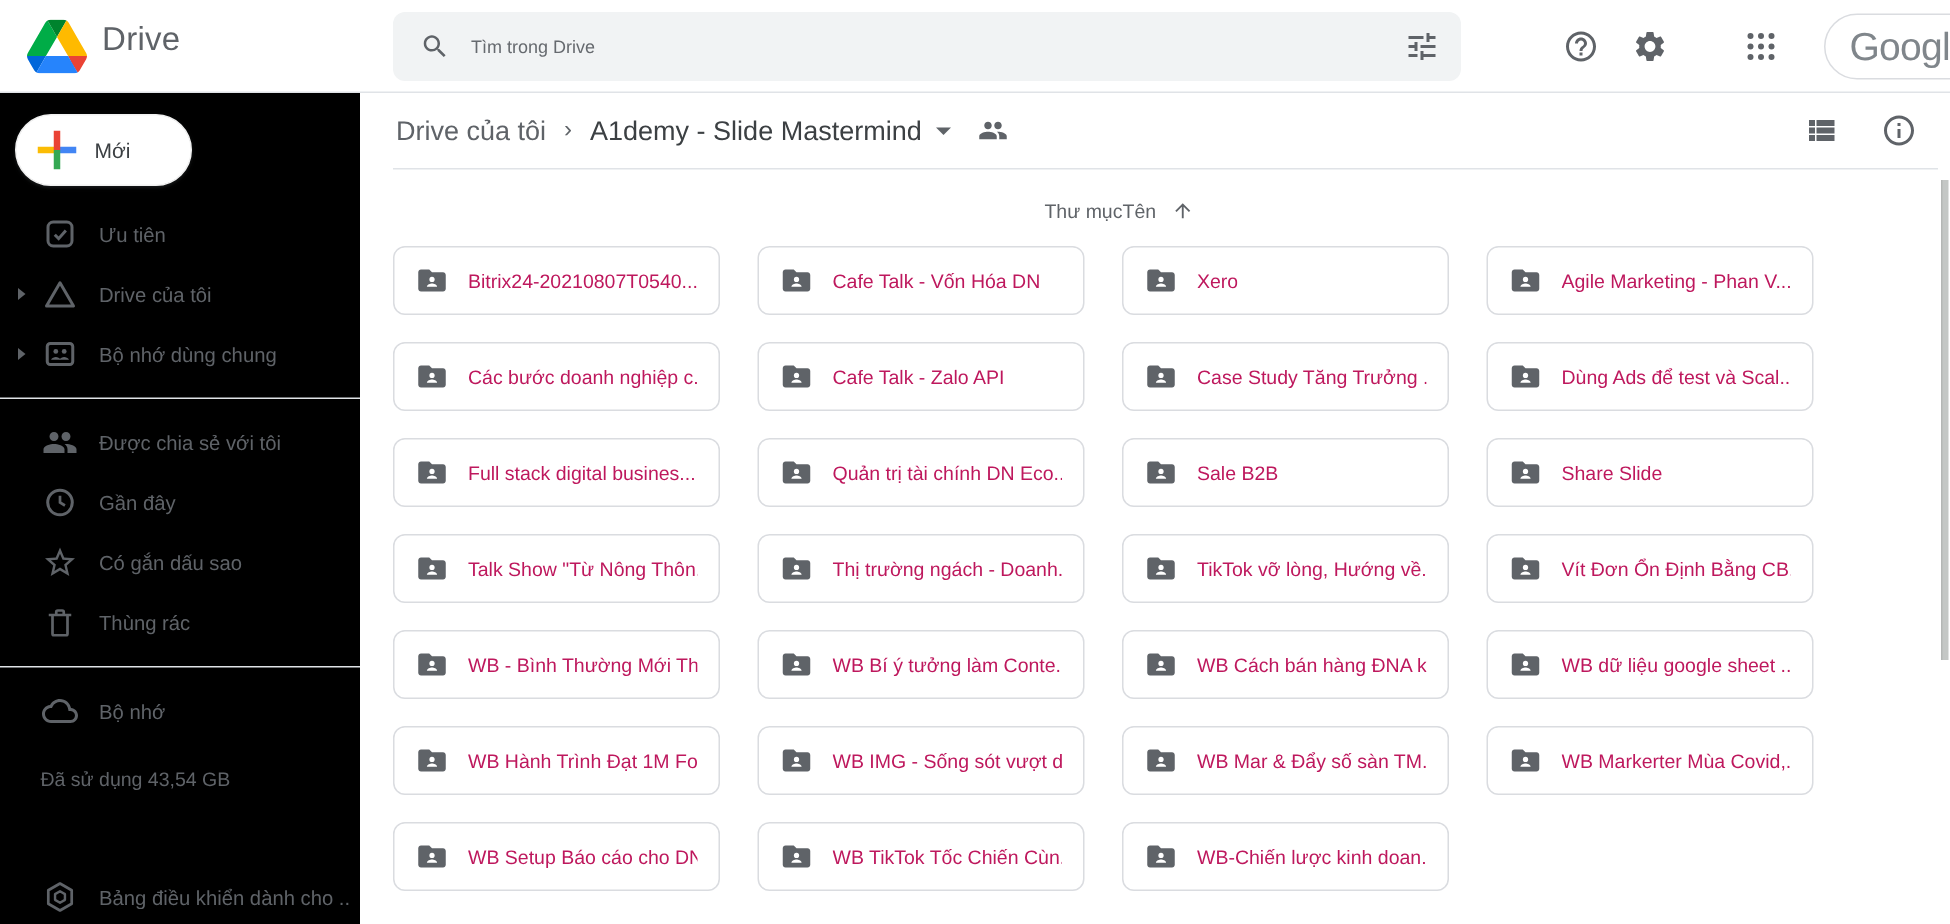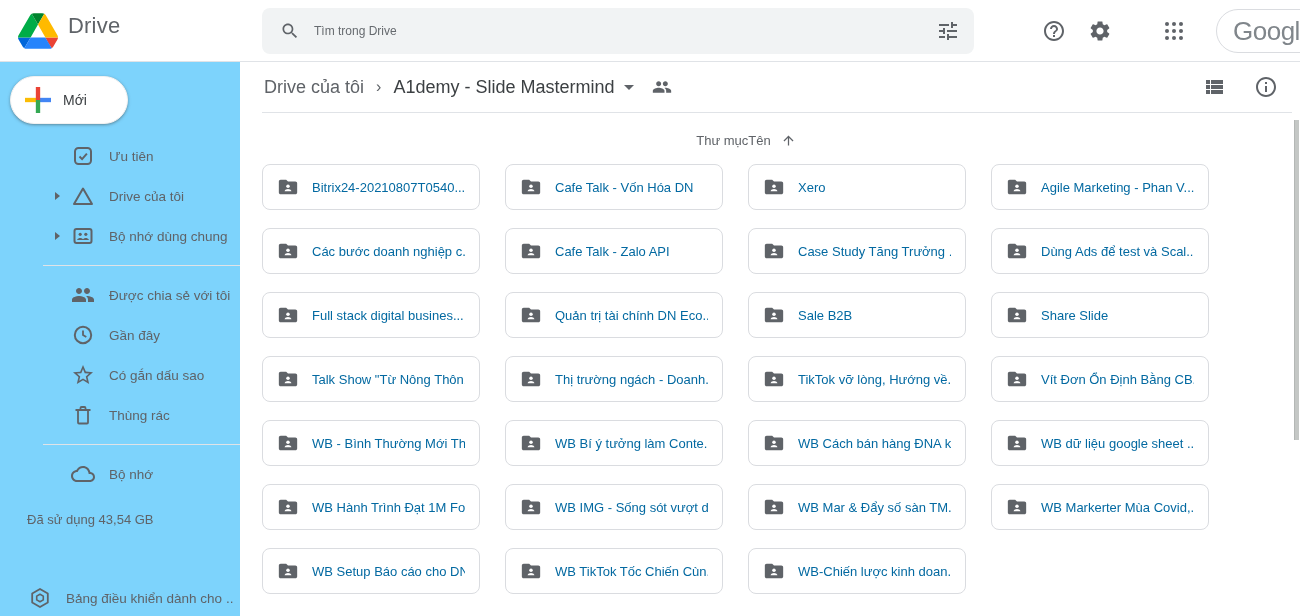--- a/index.html
+++ b/index.html
@@ -19,27 +19,27 @@
     font-size:12px; color:#5f6368; font-family:Liberation Sans, sans-serif; }
   .search-input::placeholder { color:#5f6368; opacity:.95; }
   .tb-icons { display:flex; align-items:center; gap:22px; margin-left:68px; }
   .icon-btn { width:24px; height:24px; cursor:pointer; }
   .google-pill { position:absolute; right:-26px; top:9px; height:44px; width:110px;
     background:#fff; border:1px solid #dadce0; border-radius:22px;
     display:flex; align-items:center; padding-left:16px; }
   .google-word { font-size:26px; color:#80868b; font-weight:500; letter-spacing:-.5px; }
 
   
-  .sidebar { position:absolute; left:0; top:62px; width:240px; height:554px; background:#7dd3fc; }
+  .sidebar { position:absolute; left:0; top:62px; width:240px; height:554px; background:#000000; }
   .new-btn { position:absolute; left:10px; top:14px; width:118px; height:48px;
     background:#fff; border:1px solid #f1f1f1; border-radius:24px; display:flex;
     align-items:center; gap:12px; padding-left:14px; cursor:pointer;
     box-shadow:0 1px 2px 0 rgba(60,64,67,.3), 0 1px 3px 1px rgba(60,64,67,.15); }
   .new-btn span { font-size:14px; color:#3c4043; }
-  .nav { position:absolute; left:0; top:74px; width:240px;padding-left:43px; }
+  .nav { position:absolute; left:0; top:74px; width:240px; }
   .nav-item { height:40px; display:flex; align-items:center; cursor:pointer; position:relative; }
   .nav-item .caret { position:absolute; left:12px; width:0; height:0;
     border-left:5px solid #5f6368; border-top:4px solid transparent; border-bottom:4px solid transparent; }
   .nav-item .nicon { position:absolute; left:28px; width:24px; height:24px; }
   .nav-item .nlabel { position:absolute; left:66px; font-size:13.5px; font-weight:500; color:#5f6368; }
   .sb-divider { border-top:1px solid #e0e3e7; margin:9px 0; }
   .storage-usage { position:absolute; left:27px; top:450px; font-size:13px; color:#5f6368;text-align:center; }
   .admin-item { position:absolute; left:0; top:516px; width:240px; height:40px; cursor:pointer; }
   .admin-item .nicon { position:absolute; left:28px; top:8px; width:24px; height:24px; }
   .admin-item .nlabel { position:absolute; left:66px; top:13px; font-size:13.5px; font-weight:500;
@@ -61,21 +61,21 @@
     margin:20px 88px 16px 40px; }
   .grid-head .sec { font-size:13px; font-weight:500; color:#5f6368; }
   .sortctl { display:flex; align-items:center; gap:10px; cursor:pointer; }
   .sortctl .sec { font-size:13px; }
 
   .folder-grid { margin-left:22px; width:947px; display:grid;
     grid-template-columns:repeat(4,218px); column-gap:25px; row-gap:18px; }
   .folder-card { height:46px; border:1px solid #dadce0; border-radius:8px; background:#fff;
     display:flex; align-items:center; padding:0 14px; gap:13px; cursor:pointer; }
   .folder-card svg { flex:none; }
-  .folder-name { font-size:13px; font-weight:500; color:#0369a1;
+  .folder-name { font-size:13px; font-weight:500; color:#be185d;
     white-space:nowrap; overflow:hidden;text-align:right; }
 
   .scroll-thumb { position:absolute; left:1294px; top:120px; width:5px; height:320px;
     background:#c4c7c5; border-left:1px solid #b4b7b5; }
 </style>
 </head>
 <body>
 
 <div class="topbar">
   <div class="logo-wrap">

